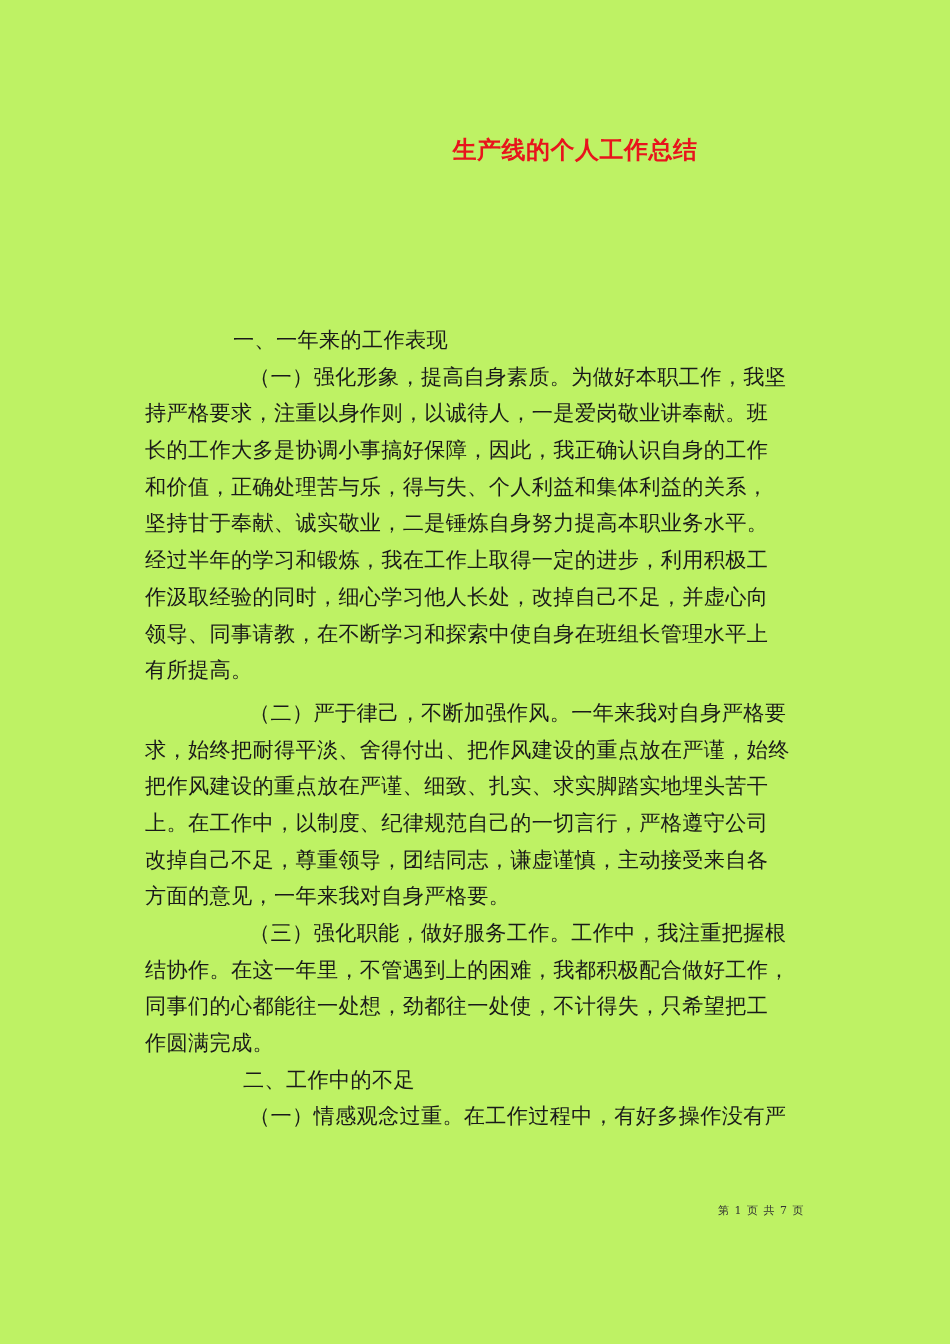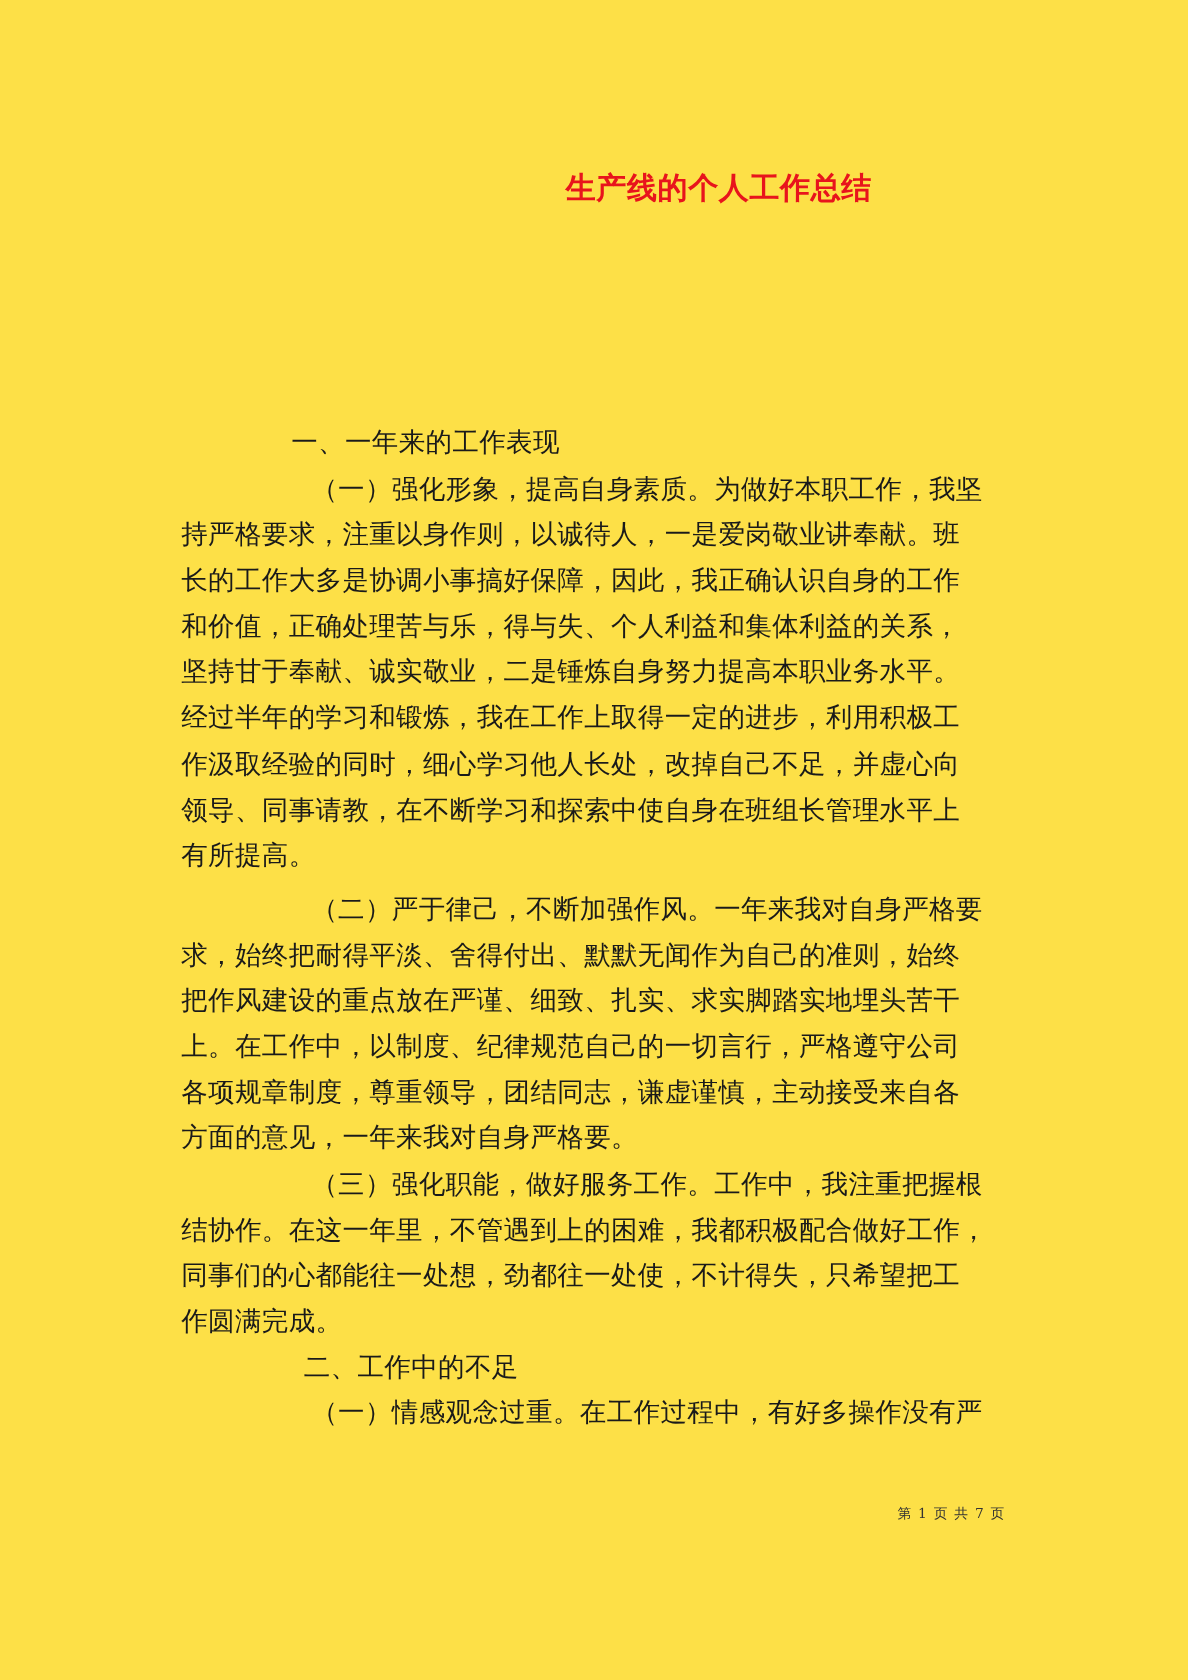--- a/index.html
+++ b/index.html
@@ -1,53 +1,53 @@
 <!DOCTYPE html>
 <html><head>
 <meta charset="utf-8">
 <style>
   html, body { margin: 0; padding: 0; background: #ffffff; }
   body { width: 950px; height: 1344px; position: relative; overflow: hidden;
          font-family: "DejaVu Serif", "Liberation Serif", serif; color: #1a1a1a; }
-  .page { position: absolute; left: 0; top: 0; width: 950px; height: 1344px; background: #fde047; }
+  .page { position: absolute; left: 0; top: 0; width: 950px; height: 1344px; background: #bef264; }
   .title { position: absolute; top: 134px; left: 0; width: 100%; text-align: center;
            padding-left: 200px; box-sizing: border-box;
            font-family: "DejaVu Sans", "Liberation Sans", sans-serif; font-weight: bold;
            font-size: 24px; color: #e8141c; letter-spacing: 0.5px; }
   .body { position: absolute; left: 145px; top: 322px; width: 665px; }
   .line { height: 36.7px; line-height: 36.7px; font-size: 21.2px; white-space: nowrap;
           letter-spacing: 0.3px; }
   .gap { height: 6px; }
   .footer { position: absolute; top: 1203px; left: 718px;
             font-size: 11px; color: #333; letter-spacing: 1px;
             font-family: "DejaVu Serif", "Liberation Serif", serif; }
 </style>
 </head>
 <body>
 
 <div class="page">
   <div class="title" style="color: rgb(232, 20, 28);">生产线的个人工作总结</div>
 
   <div class="body">
-    <div class="line" style="padding-left: 88px; margin-top: 14px;">一、一年来的工作表现</div>
+    <div class="line" style="padding-left: 88px;">一、一年来的工作表现</div>
     <div class="line" style="padding-left: 104px;">（一）强化形象，提高自身素质。为做好本职工作，我坚</div>
     <div class="line">持严格要求，注重以身作则，以诚待人，一是爱岗敬业讲奉献。班</div>
     <div class="line">长的工作大多是协调小事搞好保障，因此，我正确认识自身的工作</div>
     <div class="line">和价值，正确处理苦与乐，得与失、个人利益和集体利益的关系，</div>
     <div class="line">坚持甘于奉献、诚实敬业，二是锤炼自身努力提高本职业务水平。</div>
     <div class="line">经过半年的学习和锻炼，我在工作上取得一定的进步，利用积极工</div>
     <div class="line">作汲取经验的同时，细心学习他人长处，改掉自己不足，并虚心向</div>
     <div class="line">领导、同事请教，在不断学习和探索中使自身在班组长管理水平上</div>
     <div class="line">有所提高。</div>
     <div class="gap"></div>
     <div class="line" style="padding-left: 104px;">（二）严于律己，不断加强作风。一年来我对自身严格要</div>
-    <div class="line">求，始终把耐得平淡、舍得付出、默默无闻作为自己的准则，始终</div>
+    <div class="line">求，始终把耐得平淡、舍得付出、把作风建设的重点放在严谨，始终</div>
     <div class="line">把作风建设的重点放在严谨、细致、扎实、求实脚踏实地埋头苦干</div>
     <div class="line">上。在工作中，以制度、纪律规范自己的一切言行，严格遵守公司</div>
-    <div class="line">各项规章制度，尊重领导，团结同志，谦虚谨慎，主动接受来自各</div>
+    <div class="line">改掉自己不足，尊重领导，团结同志，谦虚谨慎，主动接受来自各</div>
     <div class="line">方面的意见，一年来我对自身严格要。</div>
     <div class="line" style="padding-left: 104px;">（三）强化职能，做好服务工作。工作中，我注重把握根</div>
     <div class="line">结协作。在这一年里，不管遇到上的困难，我都积极配合做好工作，</div>
     <div class="line">同事们的心都能往一处想，劲都往一处使，不计得失，只希望把工</div>
     <div class="line">作圆满完成。</div>
     <div class="line" style="padding-left: 98px;">二、工作中的不足</div>
     <div class="line" style="padding-left: 104px;">（一）情感观念过重。在工作过程中，有好多操作没有严</div>
   </div>
 
   <div class="footer">第 1 页 共 7 页</div>

